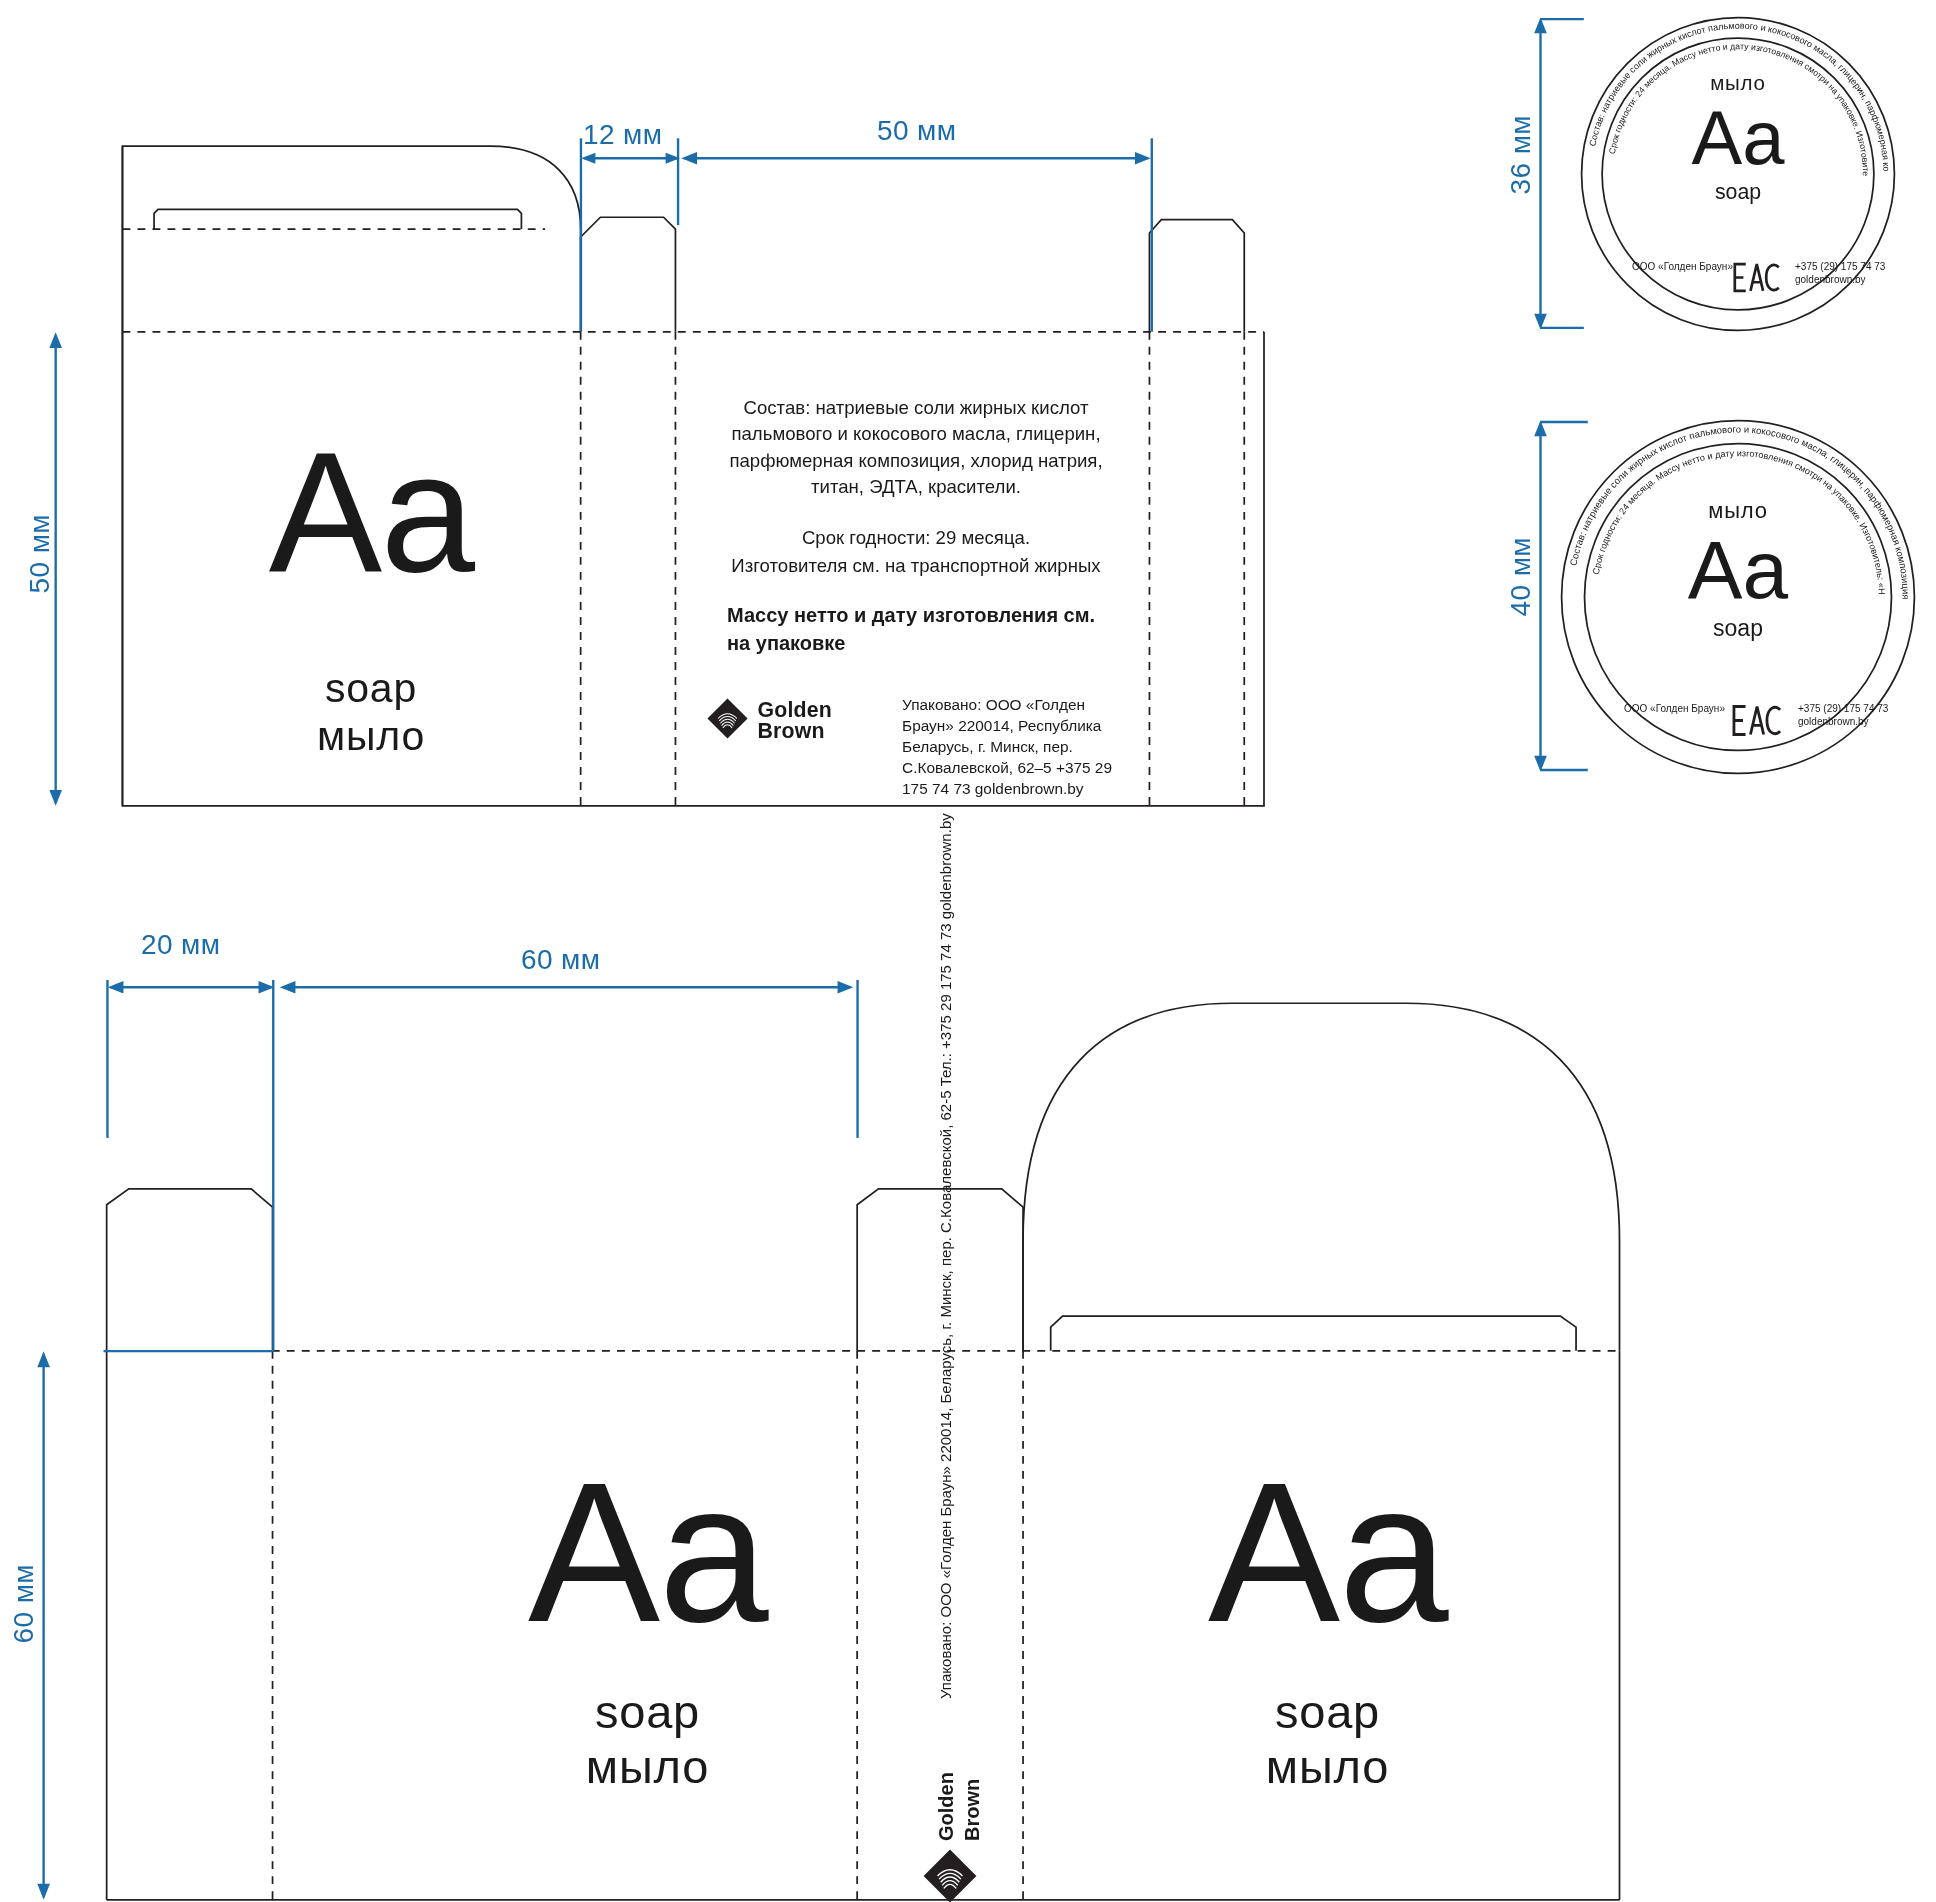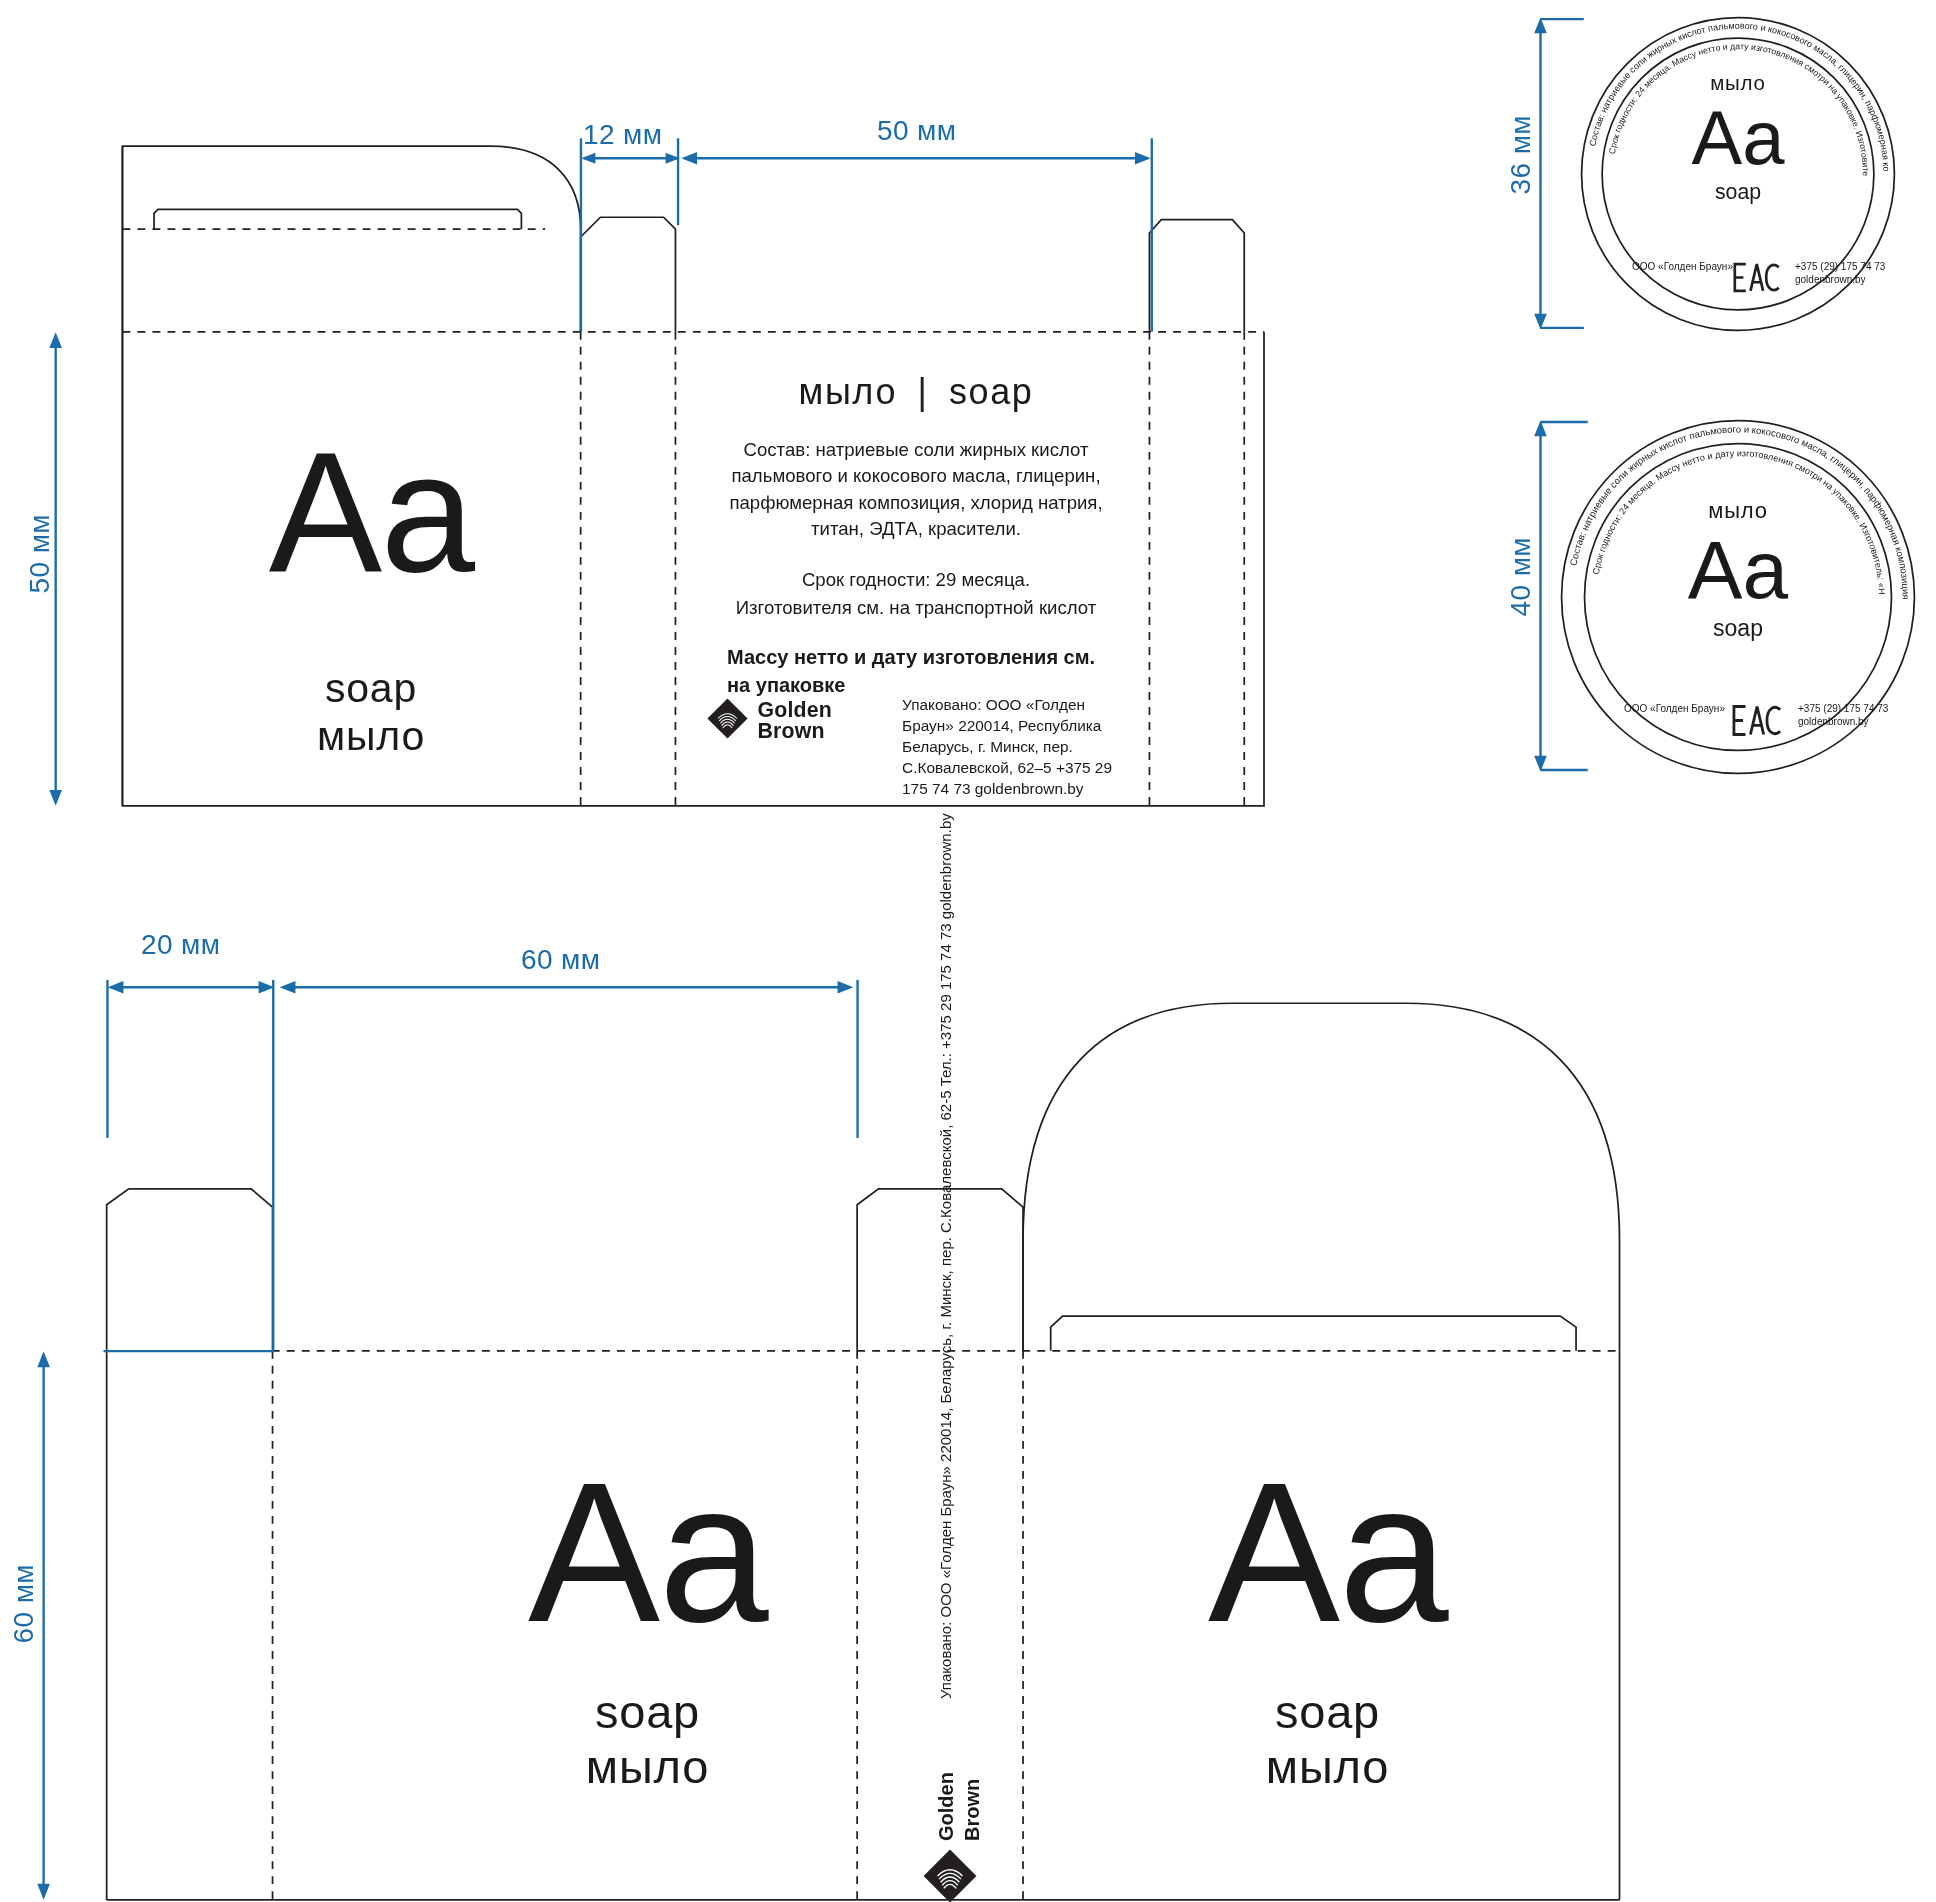--- a/index.html
+++ b/index.html
@@ -97,26 +97,23 @@
 
 <div class="abs panel-txt" style="left:205px;top:427px;width:332px;">
   <div class="aa">Aa</div>
 </div>
 <div class="abs panel-txt" style="left:205px;top:664px;width:332px;">
   <div class="sub">soap</div>
   <div class="sub">мыло</div>
 </div>
 
 <div class="abs" style="left:695px;top:371px;width:442px;">
-  <div class="hdr" style="text-align:center;">
-    <span>мыло</span><span class="sep">|</span><span>soap</span>
-  </div>
   <div class="body-c" style="margin-top:24px;padding:0 16px;">Состав: натриевые соли жирных кислот пальмового и кокосового масла, глицерин, парфюмерная композиция, хлорид натрия, титан, ЭДТА, красители.</div>
   <div class="body-c" style="margin-top:24px;">Срок годности: 29 месяца.</div>
-  <div class="body-c" style="margin-top:1.6px;">Изготовителя см. на транспортной кислот</div>
+  <div class="body-c" style="margin-top:1.6px;">Изготовителя см. на транспортной жирных</div>
   <div class="body-b" style="margin-top:22px;padding:0 32px;">Массу нетто и дату изготовления см. на упаковке</div>
 </div>
 
 <div class="abs" style="left:707px;top:695px;width:442px;display:flex;align-items:flex-start;">
   <div style="width:41px;height:41px;margin-top:3.2px;">
     <svg width="41" height="41" viewBox="0 0 52 52">
       <rect x="8" y="8" width="36" height="36" transform="rotate(45 26 26)" fill="#231f20"></rect>
       <g stroke="#ffffff" stroke-width="1.3" fill="none">
         <path d="M14,26 Q26,14 38,26"></path>
         <path d="M15.5,29 Q26,18 36.5,29"></path>

